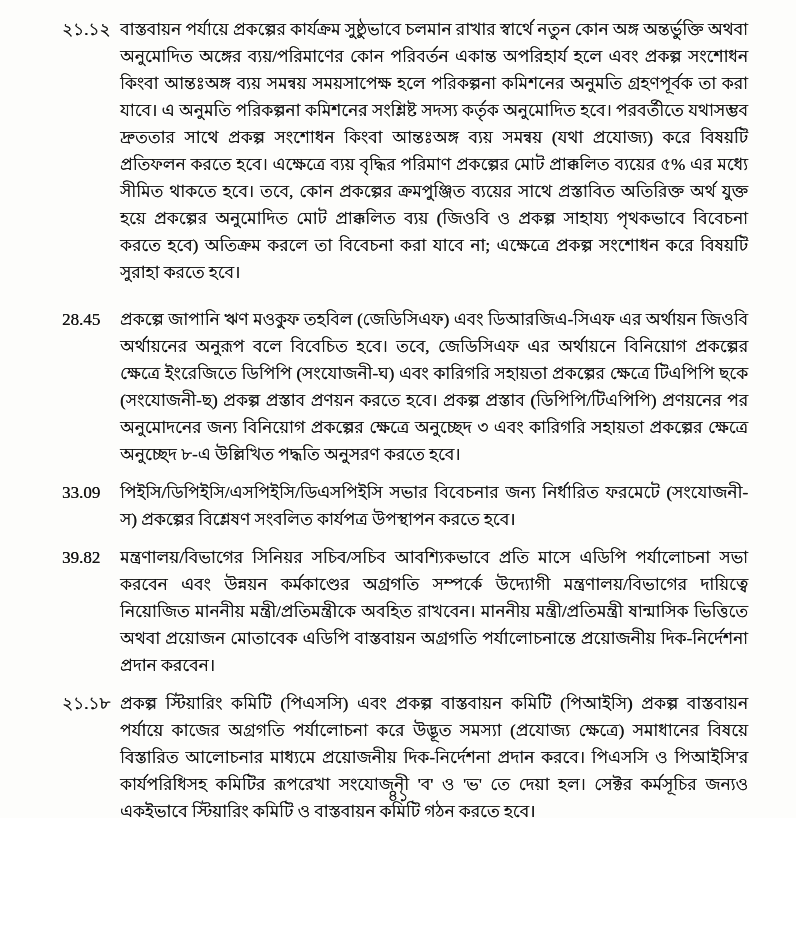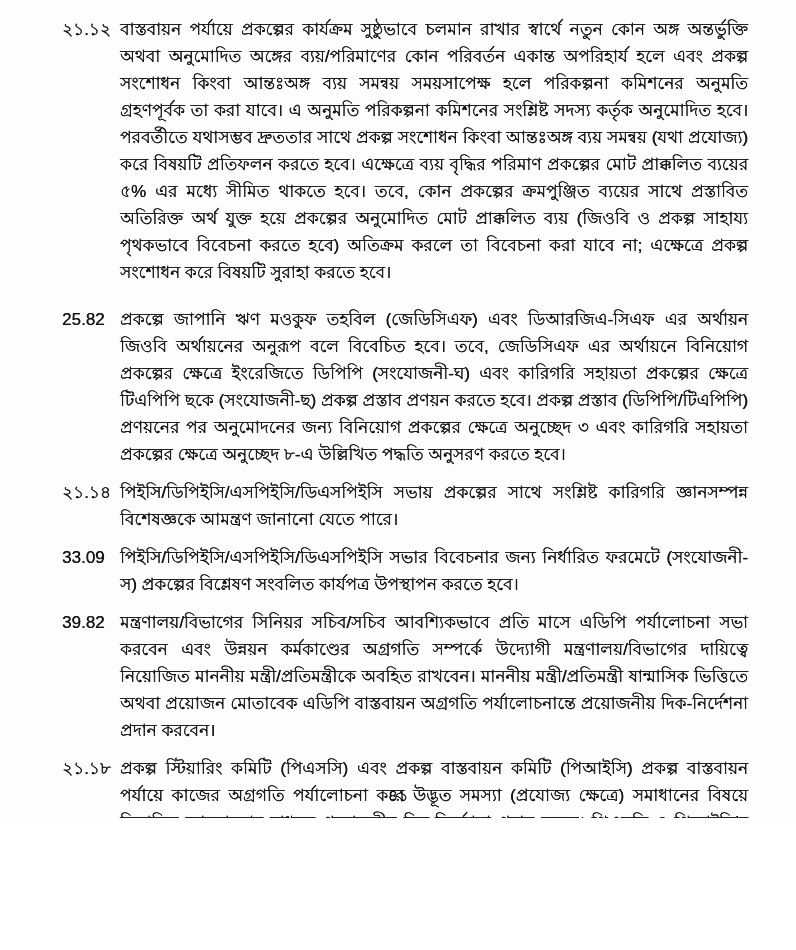--- a/index.html
+++ b/index.html
@@ -7,21 +7,21 @@
     padding: 0;
     background: #ffffff;
   }
   .page {
     position: relative;
     width: 796px;
     height: 818px;
     box-sizing: border-box;
     background: #fdfdfb;
     color: #151515;
-    font-family: Liberation Sans, sans-serif;
+    font-family: Liberation Serif, serif;
     padding: 16px 48px 0 62px;
     overflow: hidden;
   }
   .section {
     display: flex;
     align-items: flex-start;
     margin-bottom: 11px;
   }
   .section.first {
     margin-bottom: 20px;
@@ -59,28 +59,24 @@
 <body>
 
 <div class="page">
 
   <div class="section first">
     <div class="sec-num">২১.১২</div>
     <div class="sec-text">বাস্তবায়ন পর্যায়ে প্রকল্পের কার্যক্রম সুষ্ঠুভাবে চলমান রাখার স্বার্থে নতুন কোন অঙ্গ অন্তর্ভুক্তি অথবা অনুমোদিত অঙ্গের ব্যয়/পরিমাণের কোন পরিবর্তন একান্ত অপরিহার্য হলে এবং প্রকল্প সংশোধন কিংবা আন্তঃঅঙ্গ ব্যয় সমন্বয় সময়সাপেক্ষ হলে পরিকল্পনা কমিশনের অনুমতি গ্রহণপূর্বক তা করা যাবে। এ অনুমতি পরিকল্পনা কমিশনের সংশ্লিষ্ট সদস্য কর্তৃক অনুমোদিত হবে। পরবর্তীতে যথাসম্ভব দ্রুততার সাথে প্রকল্প সংশোধন কিংবা আন্তঃঅঙ্গ ব্যয় সমন্বয় (যথা প্রযোজ্য) করে বিষয়টি প্রতিফলন করতে হবে। এক্ষেত্রে ব্যয় বৃদ্ধির পরিমাণ প্রকল্পের মোট প্রাক্কলিত ব্যয়ের ৫% এর মধ্যে সীমিত থাকতে হবে। তবে, কোন প্রকল্পের ক্রমপুঞ্জিত ব্যয়ের সাথে প্রস্তাবিত অতিরিক্ত অর্থ যুক্ত হয়ে প্রকল্পের অনুমোদিত মোট প্রাক্কলিত ব্যয় (জিওবি ও প্রকল্প সাহায্য পৃথকভাবে বিবেচনা করতে হবে) অতিক্রম করলে তা বিবেচনা করা যাবে না; এক্ষেত্রে প্রকল্প সংশোধন করে বিষয়টি সুরাহা করতে হবে।</div>
   </div>
 
   <div class="section">
-    <div class="sec-num">25.82</div>
+    <div class="sec-num">28.45</div>
     <div class="sec-text">প্রকল্পে জাপানি ঋণ মওকুফ তহবিল (জেডিসিএফ) এবং ডিআরজিএ-সিএফ এর অর্থায়ন জিওবি অর্থায়নের অনুরূপ বলে বিবেচিত হবে। তবে, জেডিসিএফ এর অর্থায়নে বিনিয়োগ প্রকল্পের ক্ষেত্রে ইংরেজিতে ডিপিপি (সংযোজনী-ঘ) এবং কারিগরি সহায়তা প্রকল্পের ক্ষেত্রে টিএপিপি ছকে (সংযোজনী-ছ) প্রকল্প প্রস্তাব প্রণয়ন করতে হবে। প্রকল্প প্রস্তাব (ডিপিপি/টিএপিপি) প্রণয়নের পর অনুমোদনের জন্য বিনিয়োগ প্রকল্পের ক্ষেত্রে অনুচ্ছেদ ৩ এবং কারিগরি সহায়তা প্রকল্পের ক্ষেত্রে অনুচ্ছেদ ৮-এ উল্লিখিত পদ্ধতি অনুসরণ করতে হবে।</div>
   </div>
 
-  <div class="section">
-    <div class="sec-num">২১.১৪</div>
-    <div class="sec-text">পিইসি/ডিপিইসি/এসপিইসি/ডিএসপিইসি সভায় প্রকল্পের সাথে সংশ্লিষ্ট কারিগরি জ্ঞানসম্পন্ন বিশেষজ্ঞকে আমন্ত্রণ জানানো যেতে পারে।</div>
-  </div>
 
 
   <div class="section">
     <div class="sec-num">33.09</div>
     <div class="sec-text">পিইসি/ডিপিইসি/এসপিইসি/ডিএসপিইসি সভার বিবেচনার জন্য নির্ধারিত ফরমেটে (সংযোজনী-স) প্রকল্পের বিশ্লেষণ সংবলিত কার্যপত্র উপস্থাপন করতে হবে।</div>
   </div>
 
   <div class="section">
     <div class="sec-num">39.82</div>
     <div class="sec-text">মন্ত্রণালয়/বিভাগের সিনিয়র সচিব/সচিব আবশ্যিকভাবে প্রতি মাসে এডিপি পর্যালোচনা সভা করবেন এবং উন্নয়ন কর্মকাণ্ডের অগ্রগতি সম্পর্কে উদ্যোগী মন্ত্রণালয়/বিভাগের দায়িত্বে নিয়োজিত মাননীয় মন্ত্রী/প্রতিমন্ত্রীকে অবহিত রাখবেন। মাননীয় মন্ত্রী/প্রতিমন্ত্রী ষান্মাসিক ভিত্তিতে অথবা প্রয়োজন মোতাবেক এডিপি বাস্তবায়ন অগ্রগতি পর্যালোচনান্তে প্রয়োজনীয় দিক-নির্দেশনা প্রদান করবেন।</div>

